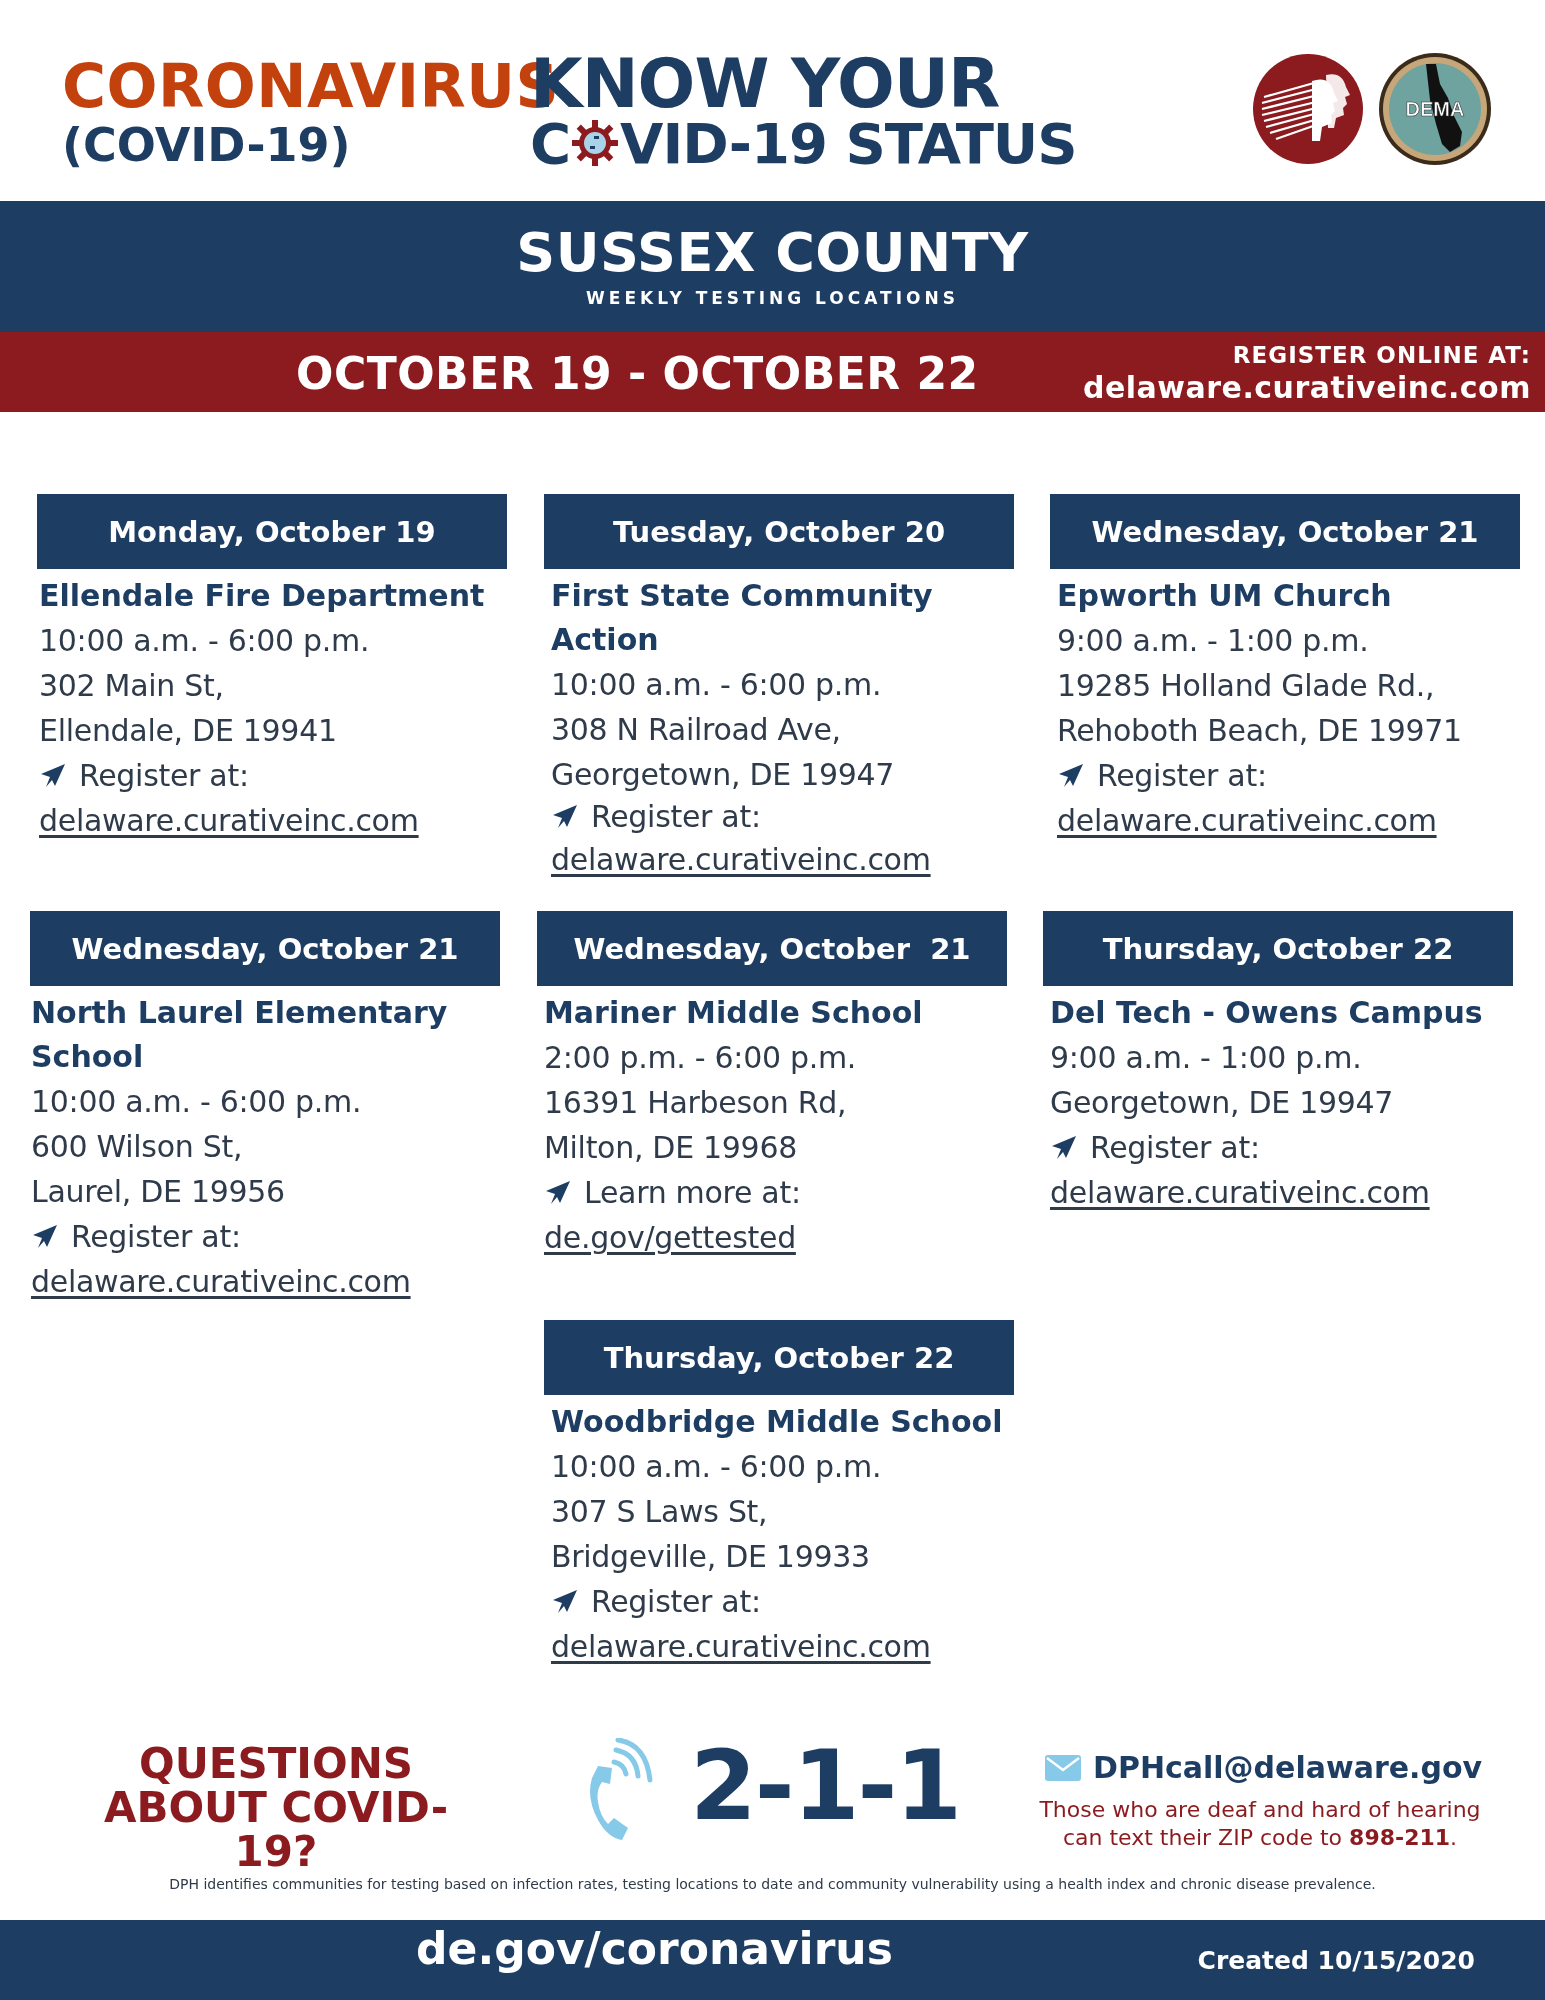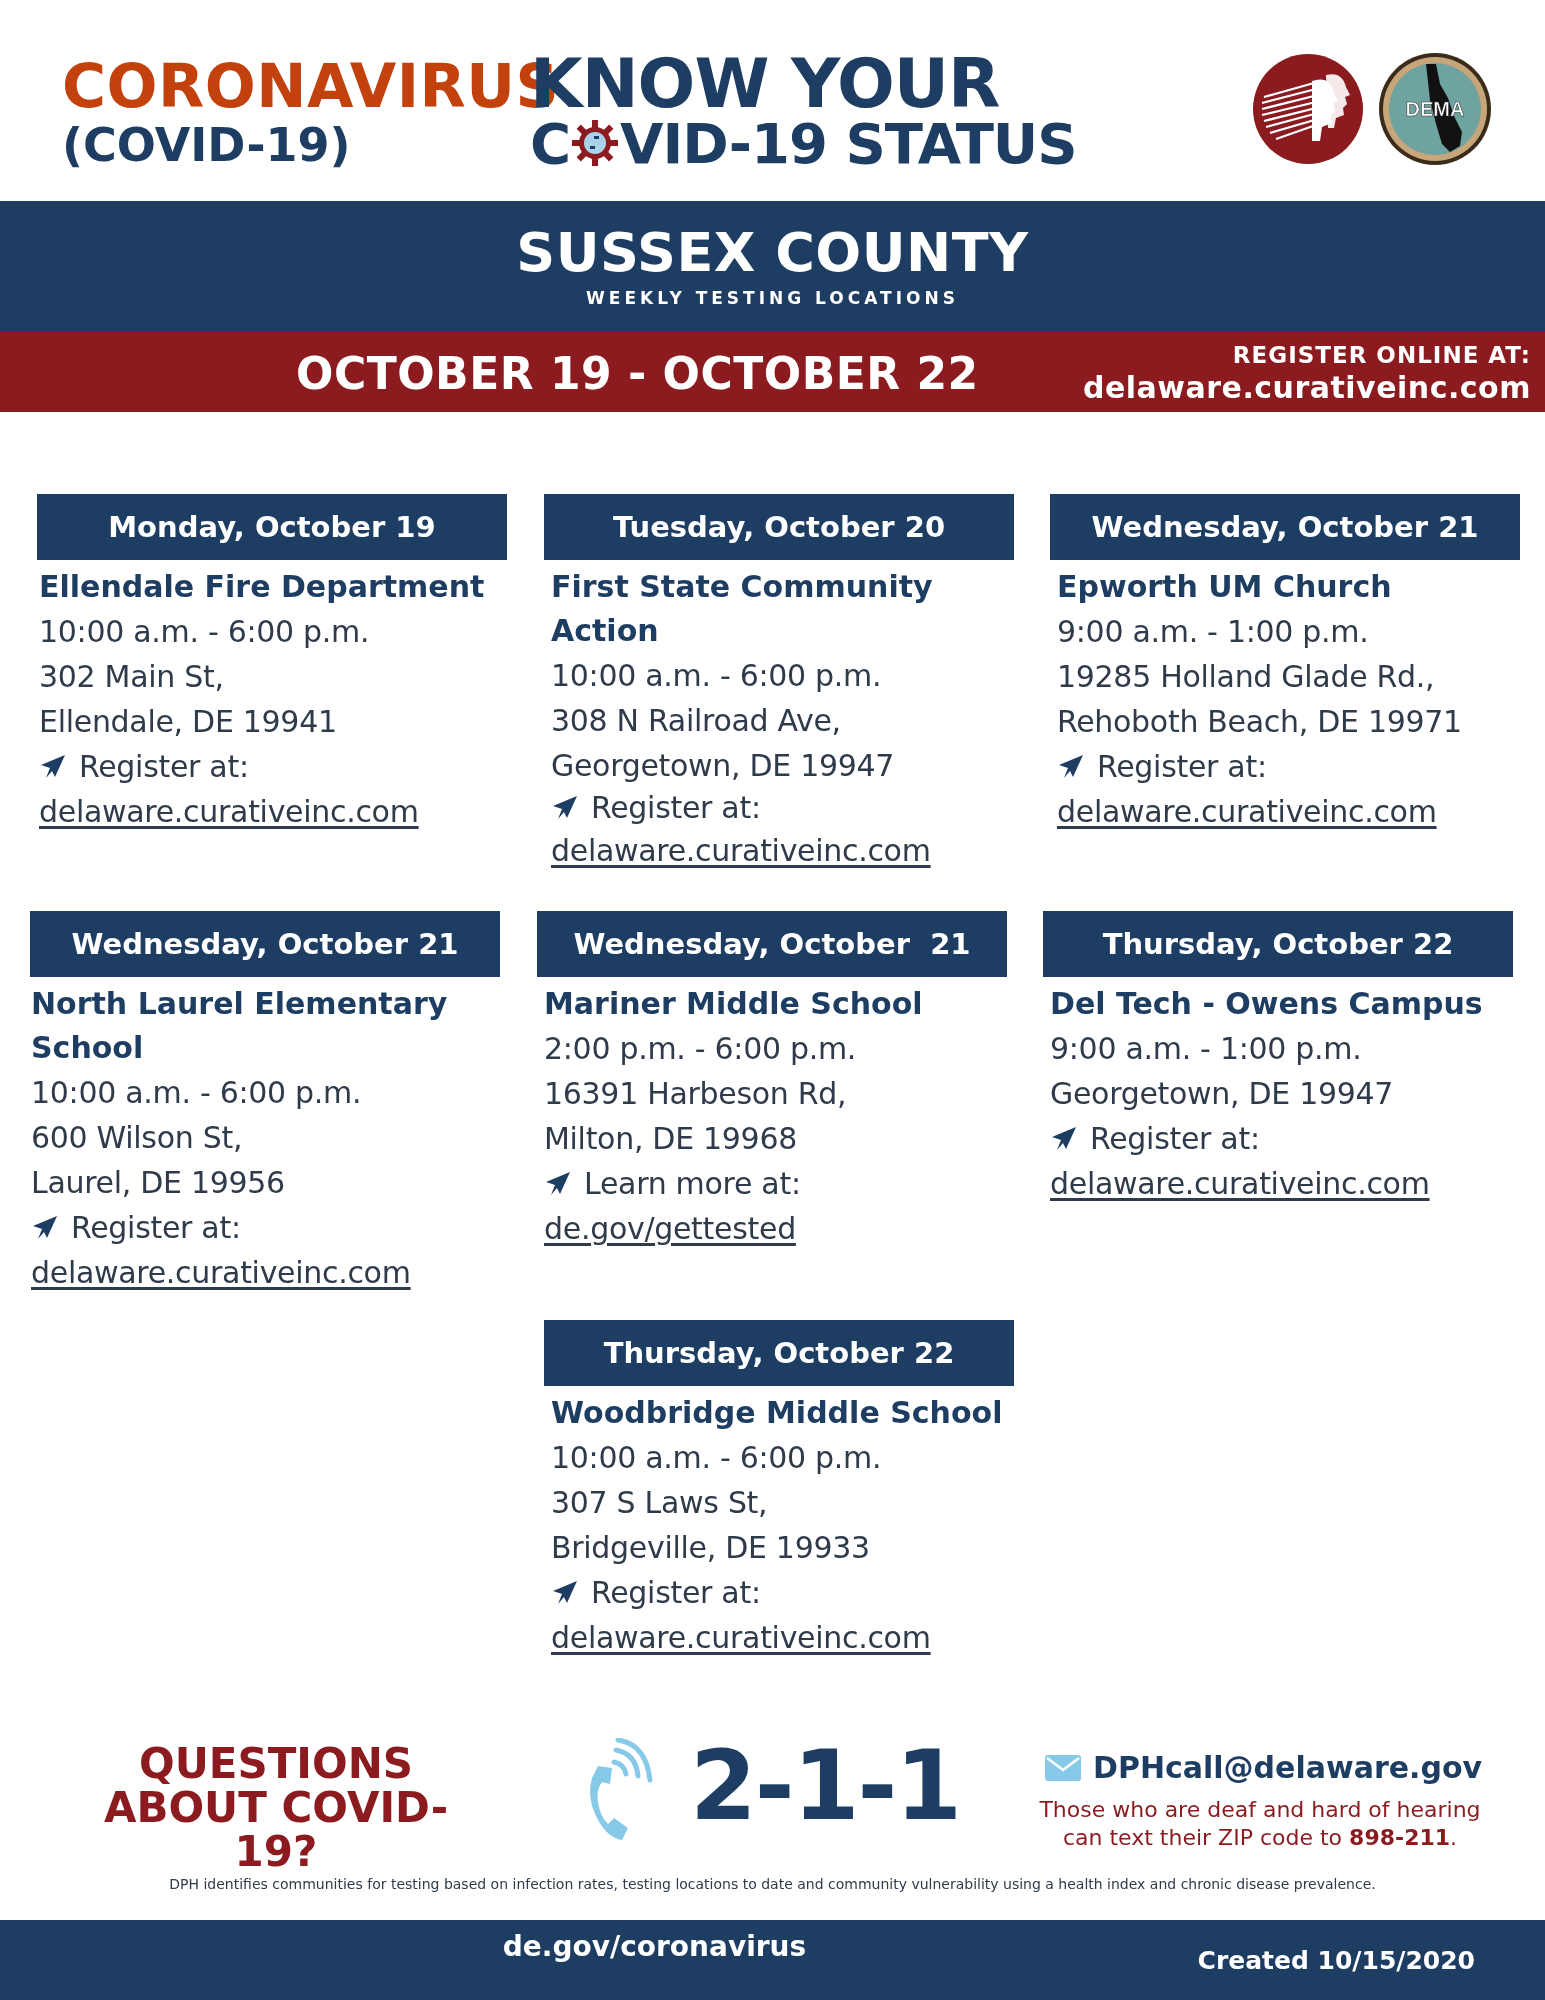--- a/index.html
+++ b/index.html
@@ -26,41 +26,41 @@
 
   
   .band-red { position: absolute; left: 0; top: 332px; width: 1545px; height: 80px; background: #8b1b1f; color: #fff; }
   .band-red .dates { position: absolute; left: 296px; top: 16px; font-family: "DejaVu Sans", sans-serif; font-weight: bold; font-size: 44px; letter-spacing: 0.5px; }
   .band-red .reg { position: absolute; right: 14px; top: 10px; text-align: right; font-family: "DejaVu Sans", sans-serif; font-weight: bold; }
   .band-red .reg .a { font-size: 23px; letter-spacing: 1px; }
   .band-red .reg .b { font-size: 30px; letter-spacing: 0.5px; margin-top: 2px; }
 
   
   .card { position: absolute; width: 470px; }
-  .card .hdr { height: 66px; background: #1e3d63; color: #fff; font-family: "DejaVu Sans", sans-serif; font-weight: bold; font-size: 29px; display: flex; align-items: center; justify-content: center; }
+  .card .hdr { height: 75px; background: #1e3d63; color: #fff; font-family: "DejaVu Sans", sans-serif; font-weight: bold; font-size: 29px; display: flex; align-items: center; justify-content: center; }
   .card .body { padding: 5px 0 0 2px; }
   .card .name { font-family: "DejaVu Sans", sans-serif; font-weight: bold; font-size: 30px; color: #1e3d63; line-height: 44px; }
   .card .line { font-family: "DejaVu Sans", sans-serif; font-size: 30px; color: #2f3b4a; line-height: 45px; font-weight: normal; letter-spacing: -0.3px; }
   .card .reg-line { display: flex; align-items: center; gap: 12px; }
   .card .plane { width: 28px; height: 28px; display: inline-block; }
   .card .link { font-family: "DejaVu Sans", sans-serif; font-size: 30px; color: #2f3b4a; text-decoration: underline; text-underline-offset: 4px; line-height: 45px; letter-spacing: -0.3px; }
 
   
   .questions { position: absolute; left: 66px; top: 1742px; width: 420px; text-align: center; color: #8b1b1f; font-family: "DejaVu Sans", sans-serif; font-weight: bold; font-size: 42px; line-height: 44px; }
   .phone-icon { position: absolute; left: 582px; top: 1738px; width: 72px; height: 104px; }
   .num211 { position: absolute; left: 690px; top: 1738px; font-family: "DejaVu Sans", sans-serif; font-weight: bold; font-size: 96px; color: #1e3d63; letter-spacing: -2px; line-height: 1; }
   .email-row { position: absolute; left: 1045px; top: 1750px; display: flex; align-items: center; gap: 12px; }
   .mail-icon { width: 36px; height: 26px; }
   .email { font-family: "DejaVu Sans", sans-serif; font-weight: bold; font-size: 30px; color: #1e3d63; }
   .deaf { position: absolute; left: 1030px; top: 1796px; width: 460px; text-align: center; color: #8b1b1f; font-family: "DejaVu Sans", sans-serif; font-size: 22px; line-height: 28px; }
   .deaf b { font-weight: bold; }
   .disclaimer { position: absolute; left: 0; top: 1876px; width: 1545px; text-align: center; font-family: "DejaVu Sans", sans-serif; font-size: 14px; color: #2f3b4a; }
 
   .footer { position: absolute; left: 0; top: 1920px; width: 1545px; height: 80px; background: #1e3d63; color: #fff; }
-  .footer .site { position: absolute; left: 0; width: 1309px; top: 10px; text-align: center; font-family: "DejaVu Sans", sans-serif; font-weight: bold; font-size: 28px; }
+  .footer .site { position: absolute; left: 0; width: 1309px; top: 3px; text-align: center; font-family: "DejaVu Sans", sans-serif; font-weight: bold; font-size: 44px; }
   .footer .created { position: absolute; right: 70px; top: 26px; font-family: "DejaVu Sans", sans-serif; font-weight: bold; font-size: 25px; }
 </style>
 </head>
 <body>
 
 <div class="top">
   <div class="cv-title">
     <div class="l1">CORONAVIRUS</div>
     <div class="l2">(COVID-19)</div>
   </div>

